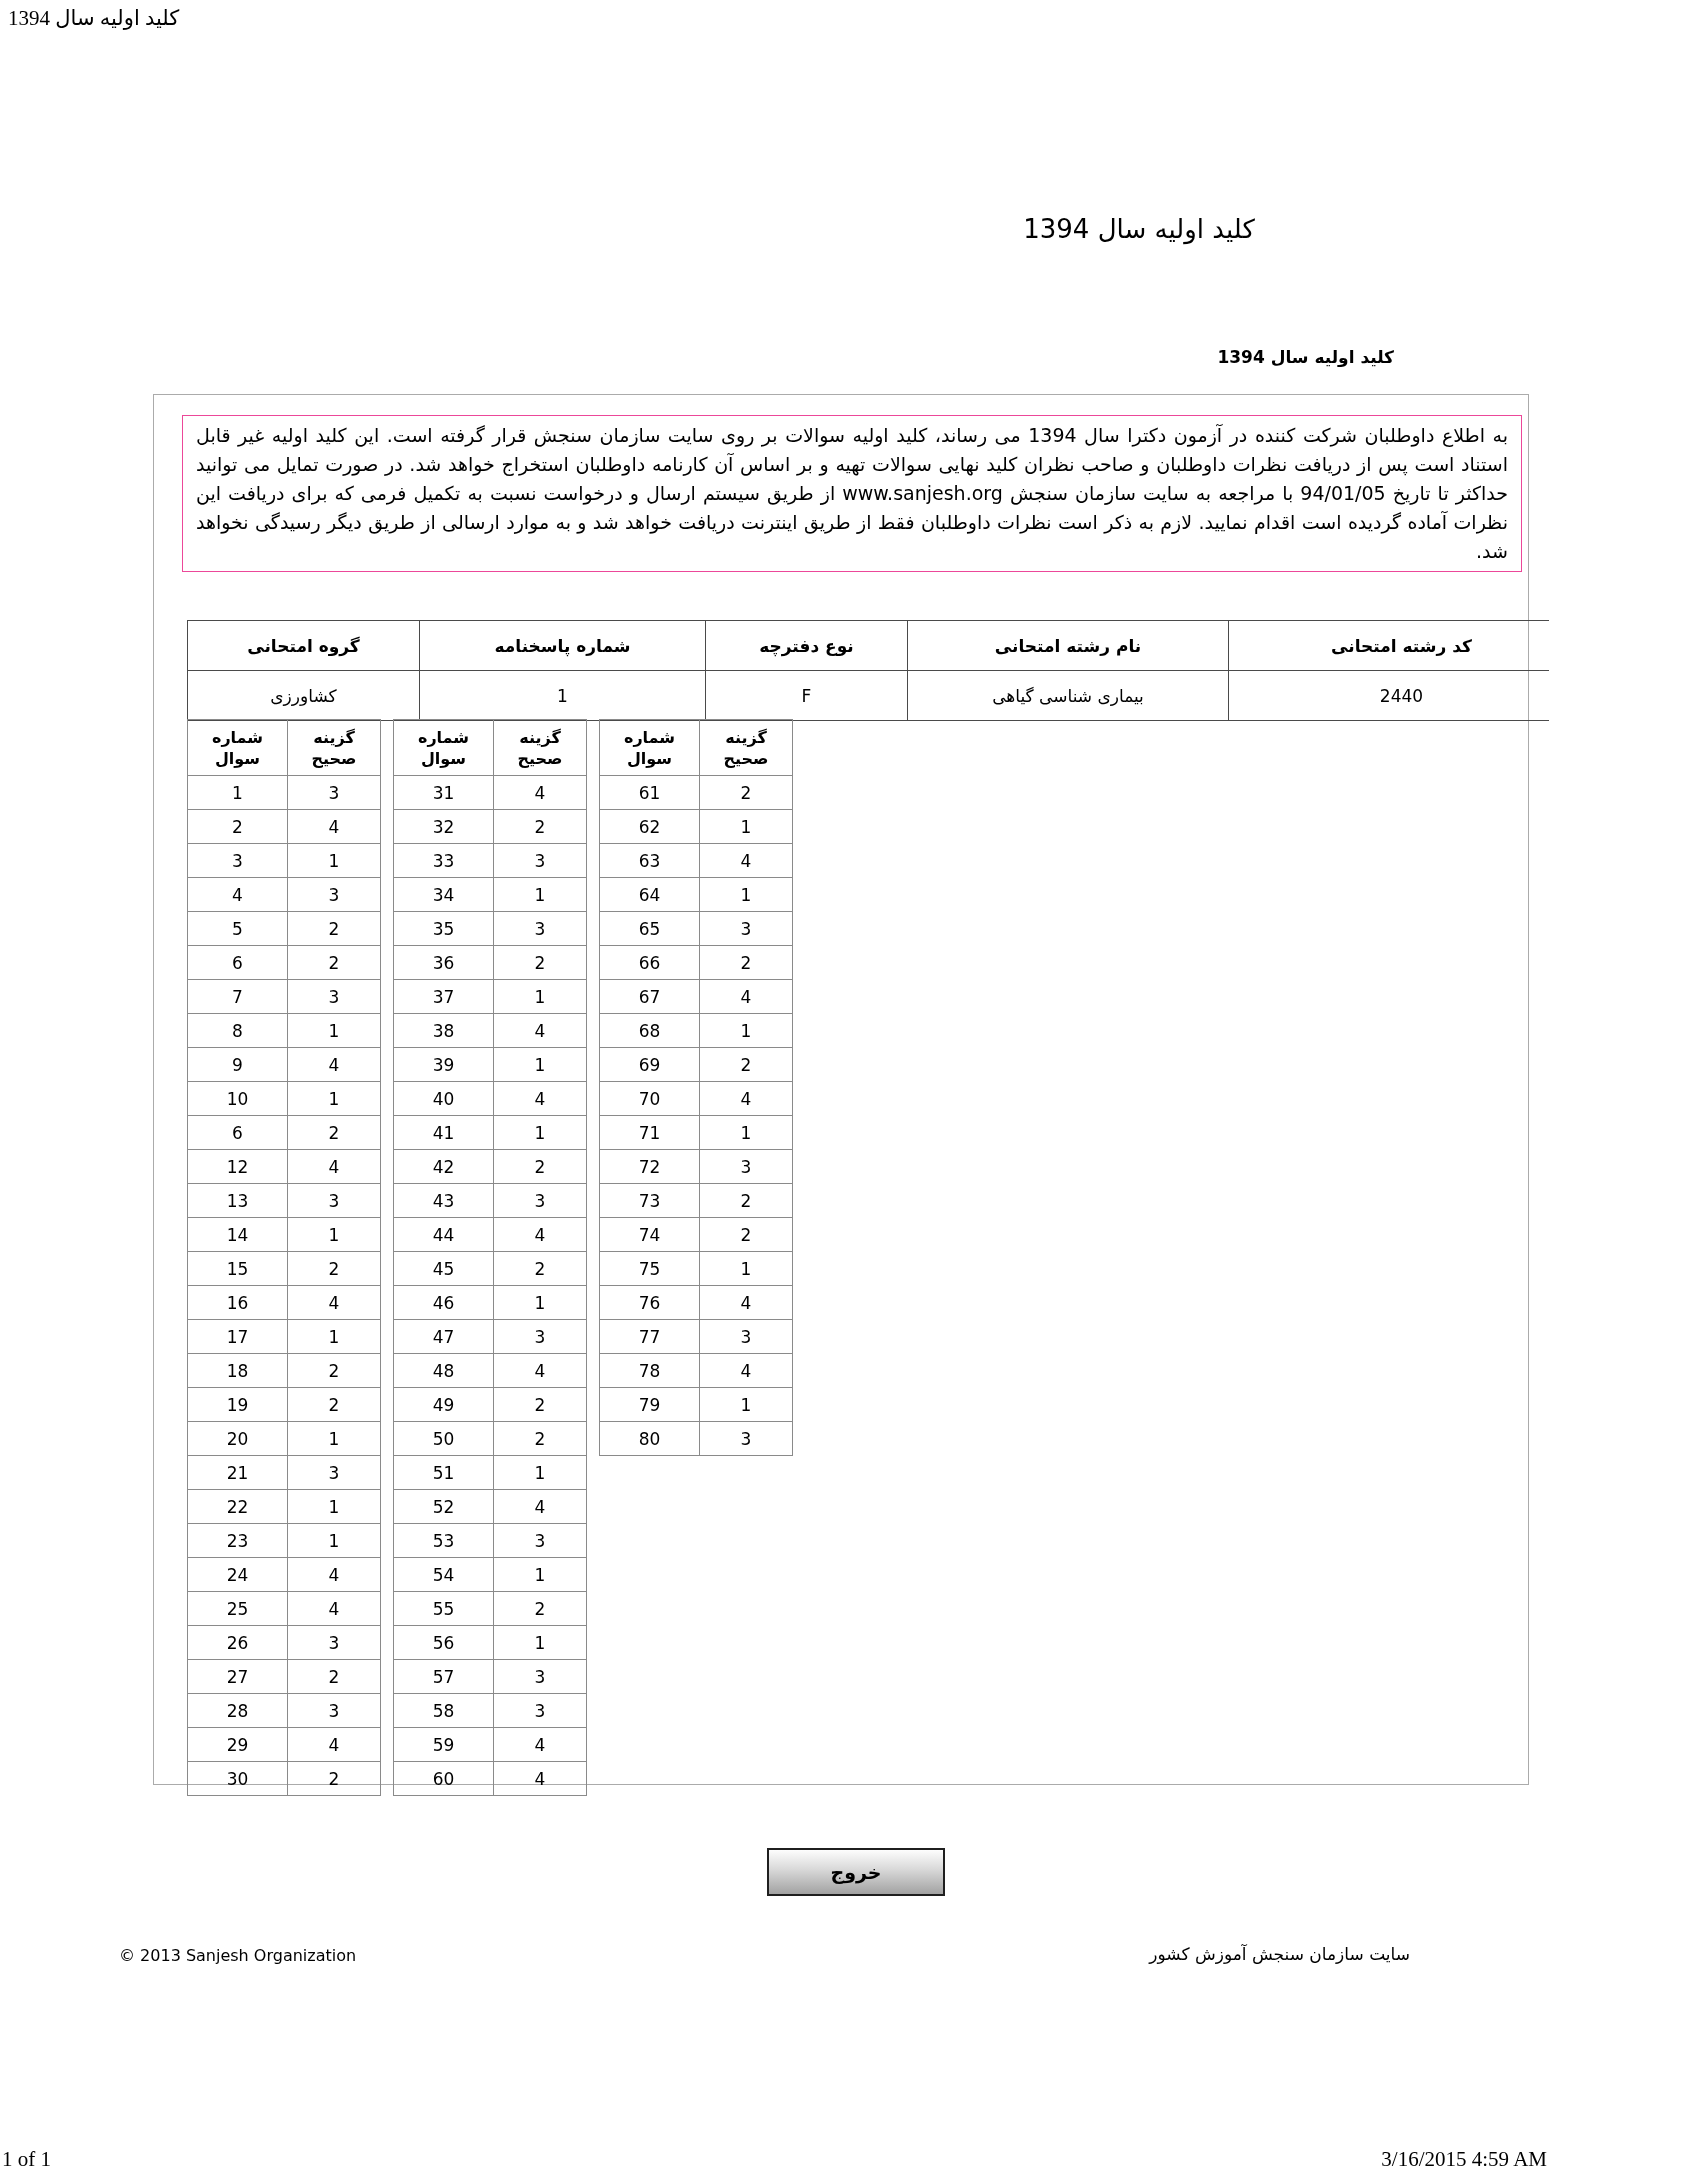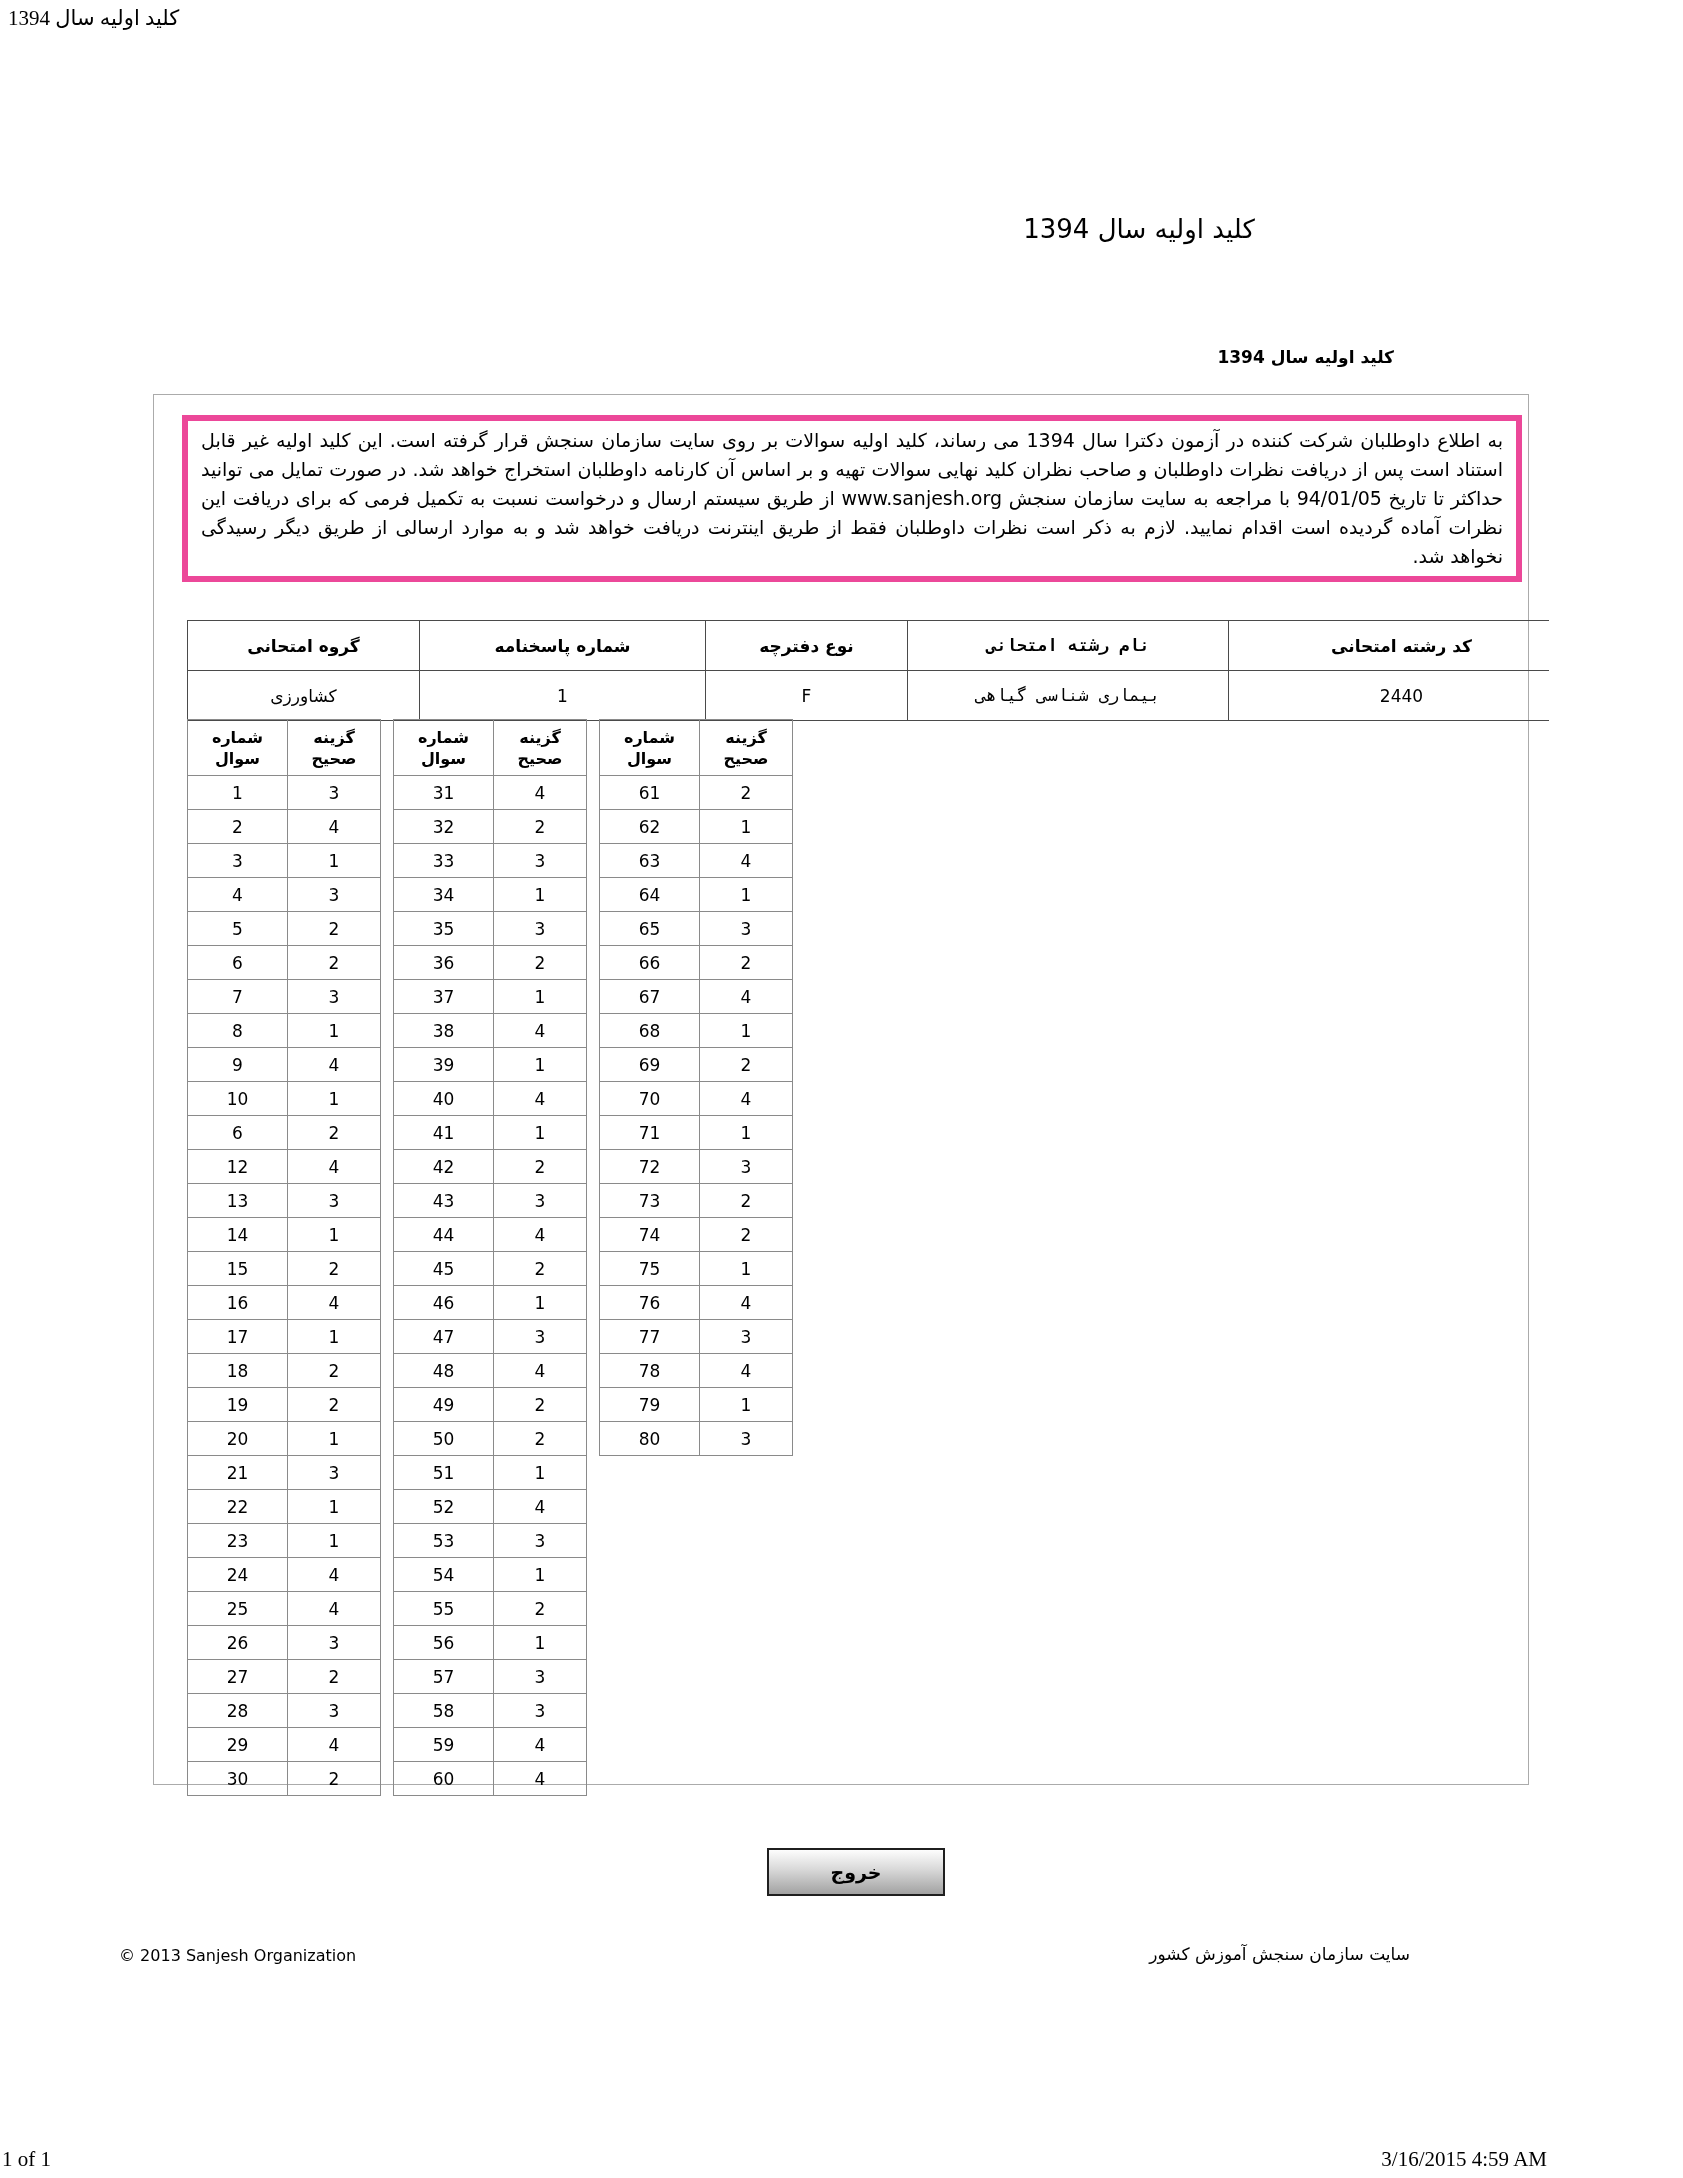--- a/index.html
+++ b/index.html
@@ -34,37 +34,37 @@
     direction:rtl; font-size:17px; font-weight:bold; white-space:nowrap;
   }
   
   .content-frame {
     position:absolute; left:153px; top:394px; width:1376px; height:1391px;
     border:1px solid #ababab; box-sizing:border-box;
   }
   
   .notice-box {
     position:absolute; top:20px; left:28px; right:6px;
-    border:6px solid #ec4899; padding:5px 13px; box-sizing:border-box;
+    border:1px solid #ec4899; padding:5px 13px; box-sizing:border-box;
     direction:rtl; text-align:justify; font-size:19px; line-height:29px;
   }
   
   .info-table {
     position:absolute; top:225px; left:33px; width:1343px;
     border-collapse:collapse; table-layout:fixed;
   }
   .info-table th, .info-table td {
     border:1px solid #4a4a4a; height:33px; text-align:center;
     font-size:17px; padding:8px 4px; overflow:hidden;
   }
   .info-table th { font-weight:bold; }
   .info-table th:nth-child(1), .info-table td:nth-child(1) { width:223px; }
   .info-table th:nth-child(2), .info-table td:nth-child(2) { width:277px; }
   .info-table th:nth-child(3), .info-table td:nth-child(3) { width:193px; }
-  .info-table th:nth-child(4), .info-table td:nth-child(4) { width:312px;font-family:Liberation Mono, monospace; }
+  .info-table th:nth-child(4), .info-table td:nth-child(4) { width:312px; }
   .info-table th:nth-child(5), .info-table td:nth-child(5) { width:337px; }
   
   .answer-table {
     position:absolute; top:324px; width:194px;
     border-collapse:collapse; table-layout:fixed; border:1px solid #828282;
   }
   .answer-table[data-table="0"] { left:33px; }
   .answer-table[data-table="1"] { left:239px; }
   .answer-table[data-table="2"] { left:445px; }
   .answer-table th, .answer-table td {

